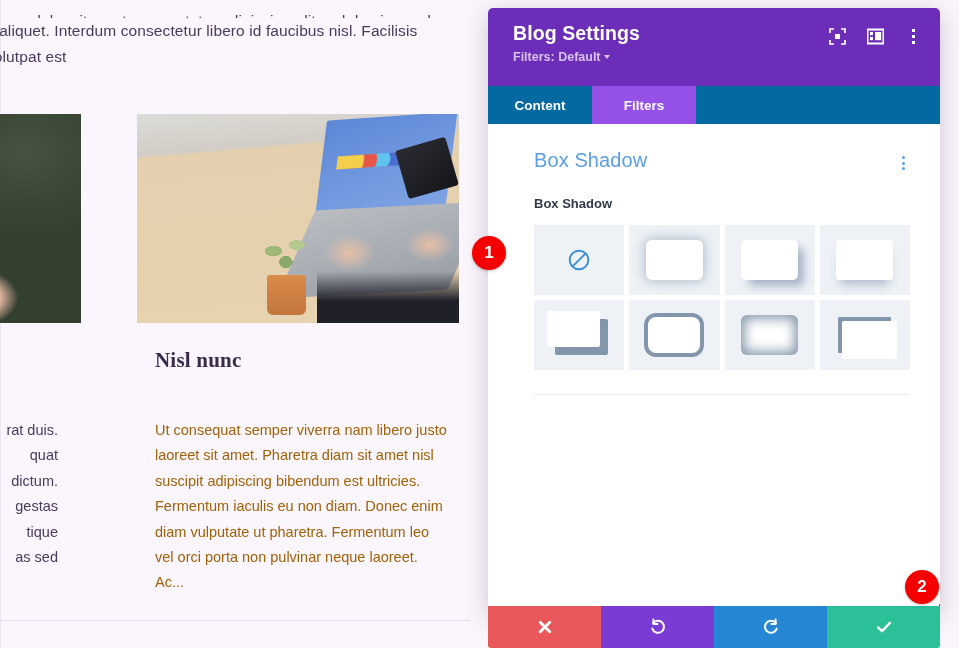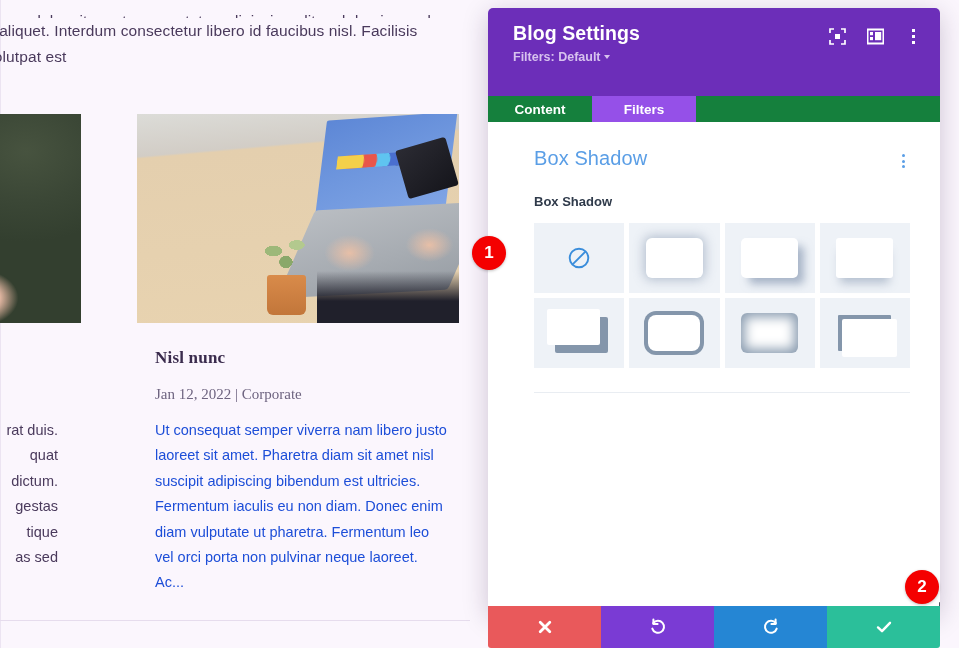--- a/index.html
+++ b/index.html
@@ -150,39 +150,39 @@
     transform: rotate(-16deg);
     background: linear-gradient(150deg, #2b2b33 0%, #15151b 100%);
     border-radius: 3px;
   }
 
   
   .post-title {
     position: absolute;
     left: 155px; top: 348px;
     font-family: "Liberation Serif", serif;
-    font-size: 17px;
+    font-size: 21px;
     font-weight: 700;
     color: #3a2b4d;
     letter-spacing: .2px;
   }
   .post-meta {
     position: absolute;
     left: 155px; top: 386px;
     font-family: "Liberation Serif", serif;
     font-size: 15px;
     color: #6e6480;
   }
   .post-excerpt {
     position: absolute;
     left: 155px; top: 418px;
     width: 292px;
     font-size: 14.5px;
     line-height: 25.4px;
-    color: #1d4ed8;
+    color: #a16207;
   }
 
   .left-column-fragment {
     position: absolute;
     left: -52px; top: 418px;
     width: 110px;
     font-size: 14.5px;
     line-height: 25.4px;
     color: #4a3a5c;
     text-align: right;
@@ -219,21 +219,21 @@
   }
 
   
   #modal-header {
     background: #6c2eb9;
     border-radius: 5px 5px 0 0;
     padding: 13px 18px 11px 25px;
     display: flex;
     align-items: flex-start;
     justify-content: space-between;
-    height: 88px;
+    height: 78px;
     flex: 0 0 auto;
   }
   #modal-title {
     color: #ffffff;
     font-size: 19.5px;
     font-weight: 700;
     letter-spacing: .1px;
     line-height: 24px;
   }
   #modal-preset {
@@ -259,22 +259,22 @@
   .header-icon {
     width: 18px; height: 18px;
     display: flex; align-items: center; justify-content: center;
     cursor: pointer;
   }
   .header-icon svg { display: block; }
 
   
   #modal-tabs {
     display: flex;
-    background: #15803d;
-    height: 26px;
+    background: #0369a1;
+    height: 38px;
     flex: 0 0 auto;
   }
   .tab {
     padding: 0 22px;
     display: flex;
     align-items: center;
     justify-content: center;
     color: #ffffff;
     font-size: 13.5px;
     font-weight: 700;
@@ -499,21 +499,20 @@
       <div class="img-desk">
         <div class="laptop-screen"></div>
         <div class="laptop-base"></div>
         <div class="hands"></div>
         <div class="plant"></div>
         <div class="phone"></div>
       </div>
     </div>
 
     <div class="post-title">Nisl nunc</div>
-    <div class="post-meta">Jan 12, 2022 | Corporate</div>
     <div class="post-excerpt">Ut consequat semper viverra nam libero justo laoreet sit amet. Pharetra diam sit amet nisl suscipit adipiscing bibendum est ultricies. Fermentum iaculis eu non diam. Donec enim diam vulputate ut pharetra. Fermentum leo vel orci porta non pulvinar neque laoreet. Ac...</div>
 
     <div class="left-column-fragment">
       <span>rat duis.</span>
       <span>quat</span>
       <span>dictum.</span>
       <span>gestas</span>
       <span>tique</span>
       <span>as sed</span>
     </div>

